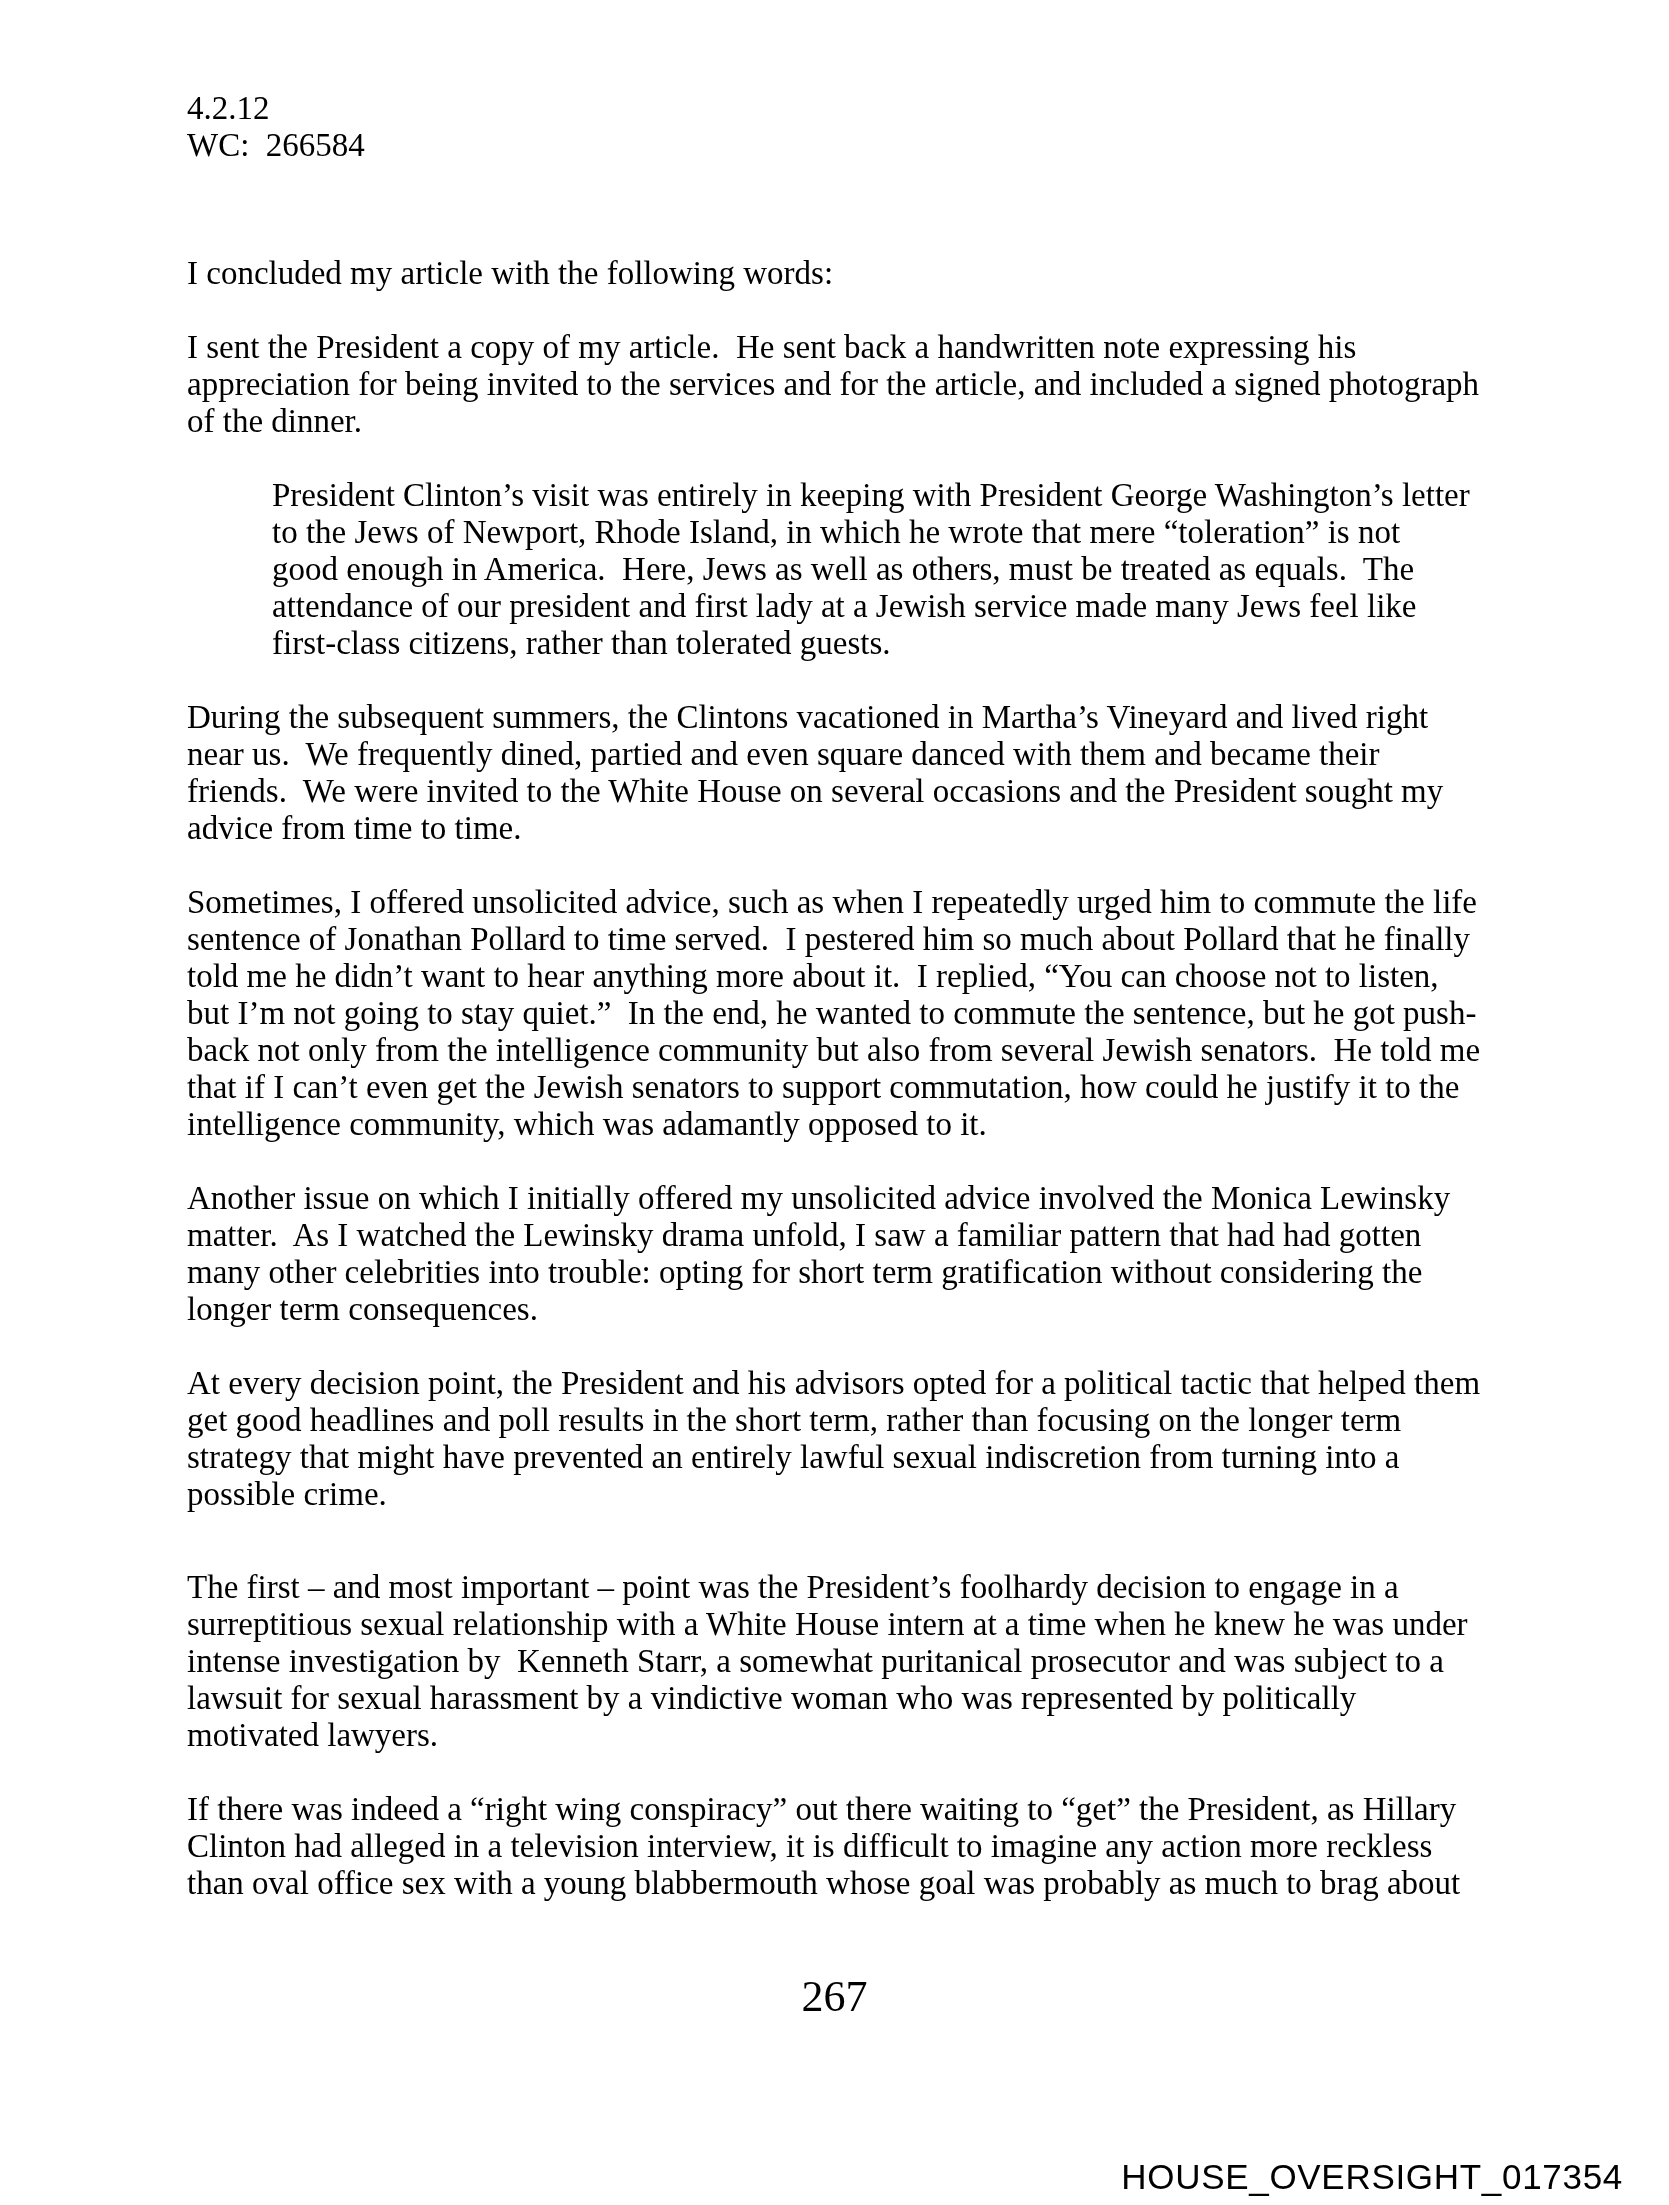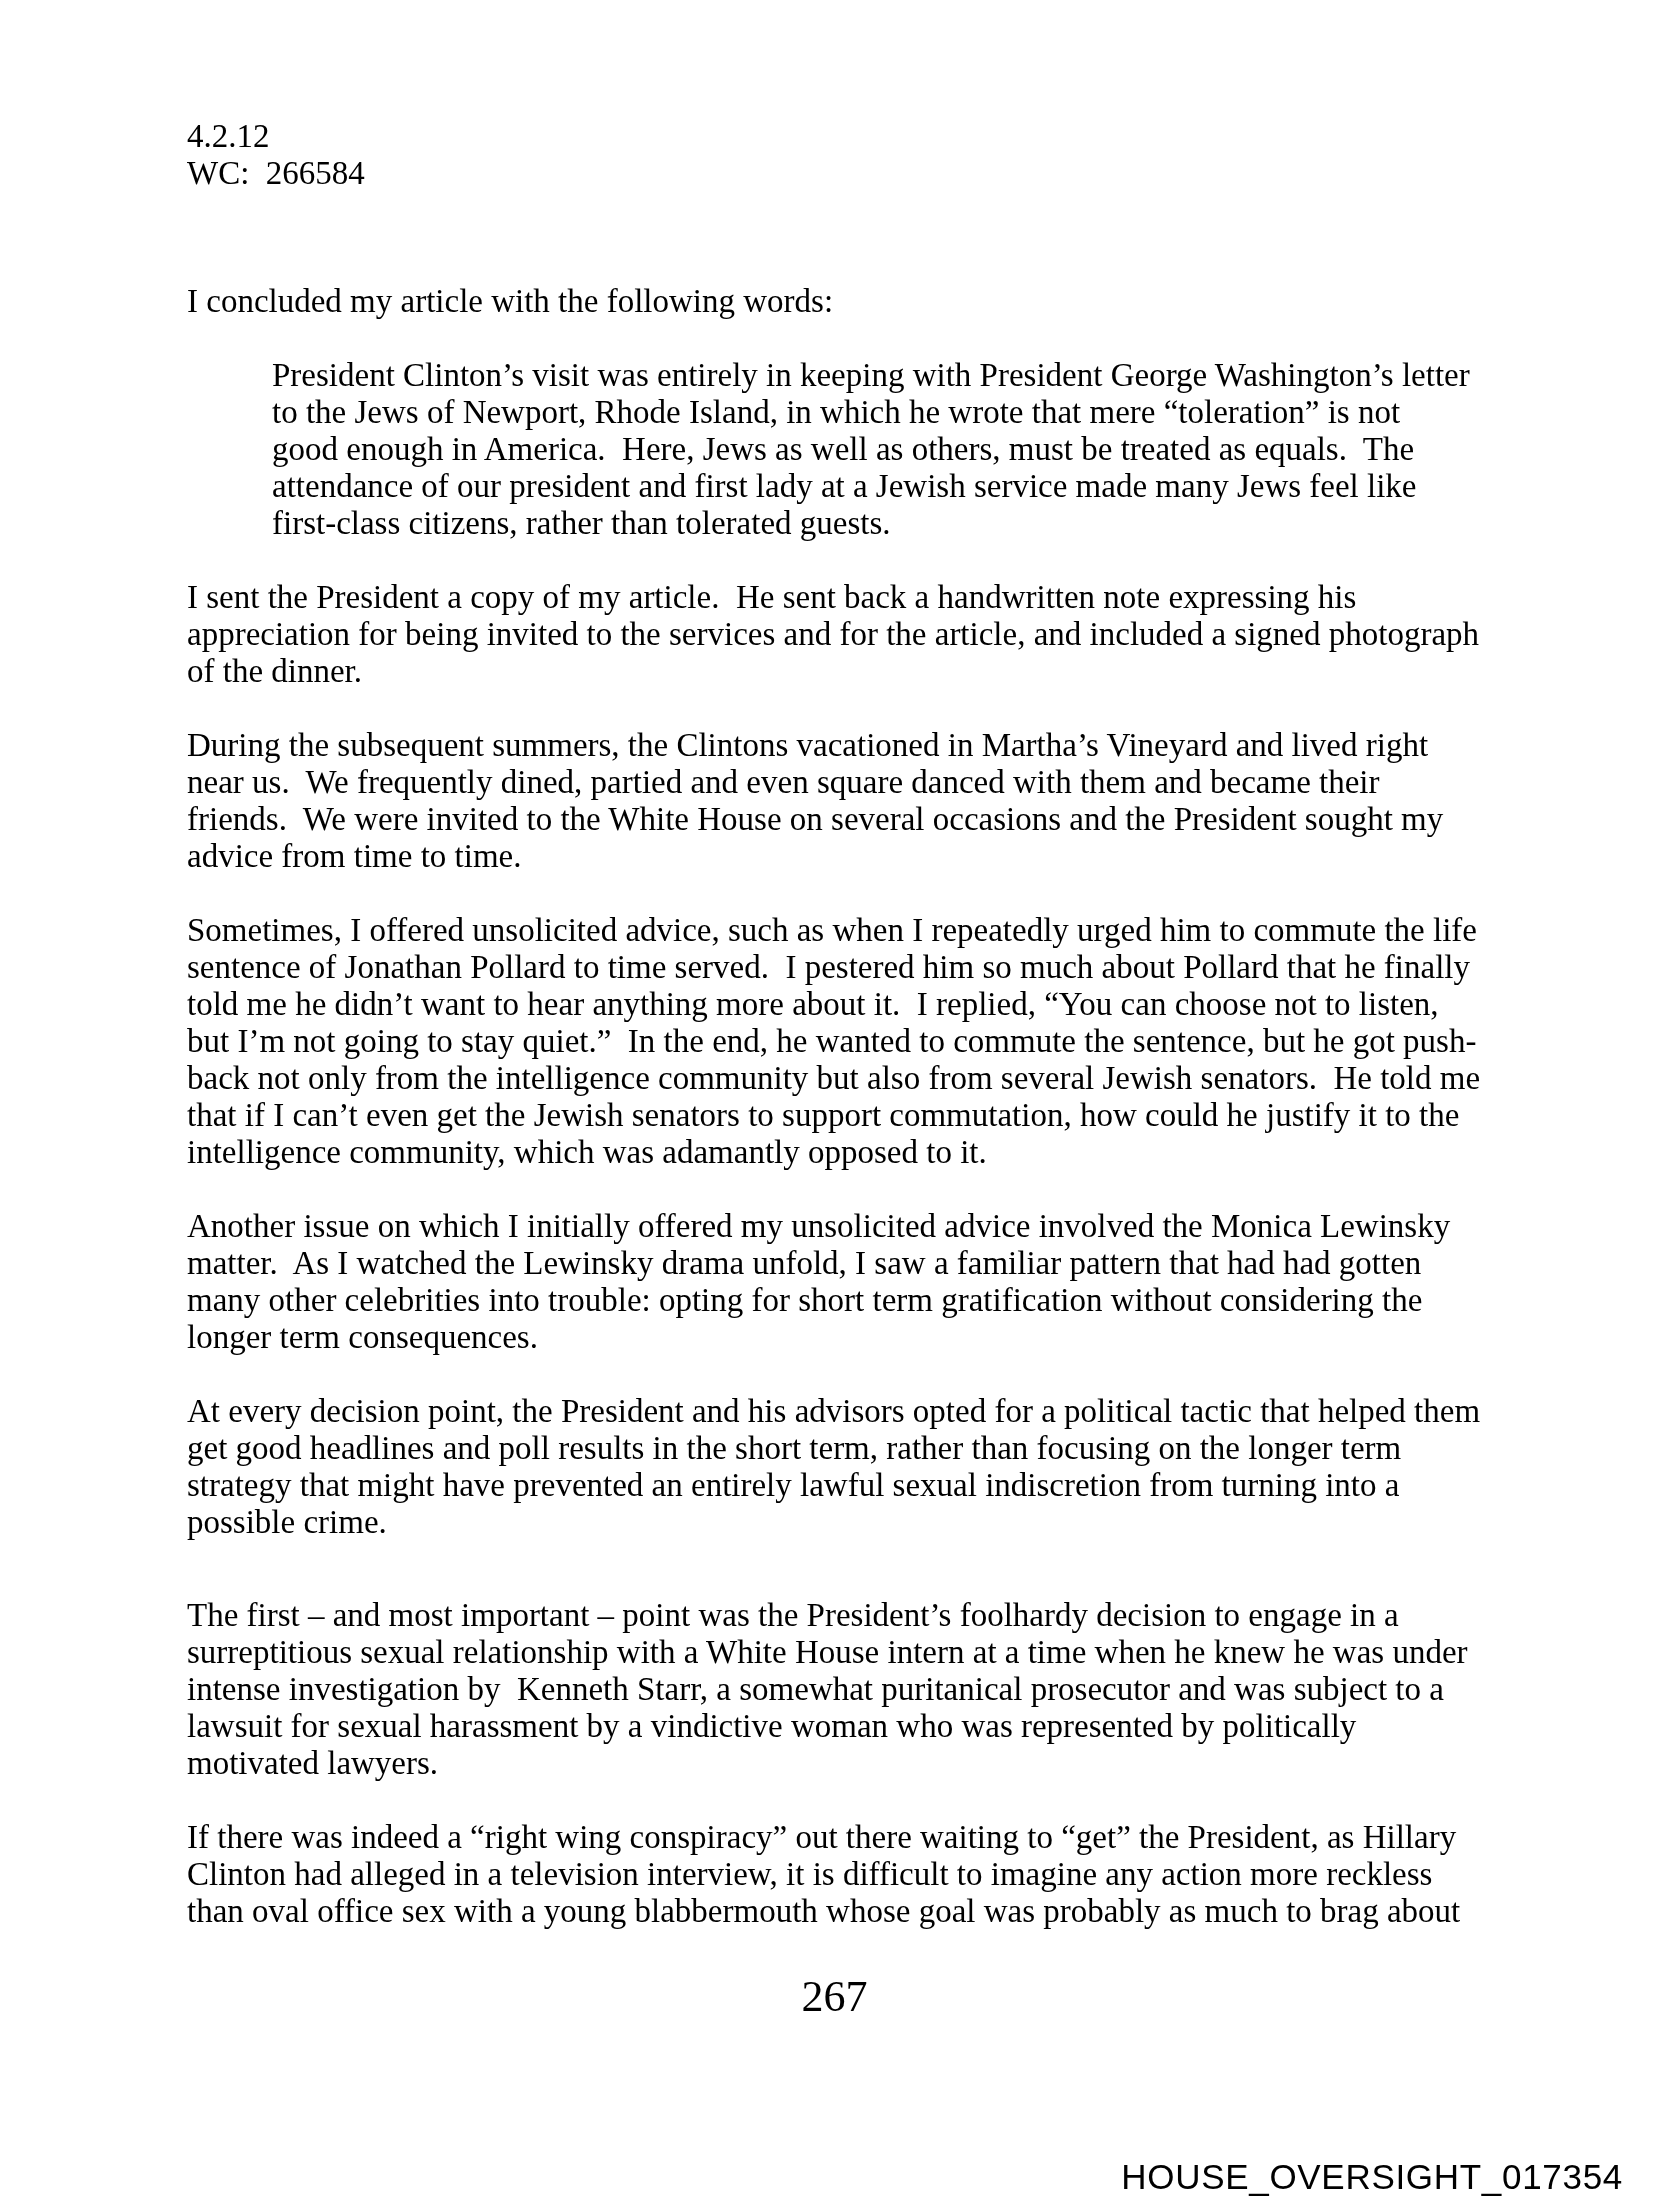--- a/index.html
+++ b/index.html
@@ -10,21 +10,21 @@
   .page {
     position: relative;
     width: 1669px;
     height: 2205px;
     background: #ffffff;
     font-family: "Liberation Serif", serif;
     color: #000000;
     overflow: hidden;
   }
   .content {
-    padding: 118px 52px 0 187px;
+    padding: 90px 52px 0 187px;
   }
   .doc-text {
     font-size: 33px;
     line-height: 37px;
     white-space: pre-wrap;
     margin: 0;
   }
   .header-block {
     margin-bottom: 0;
   }
@@ -66,29 +66,29 @@
 <div class="page">
   <div class="content">
 
     <div class="header-block">
       <p class="doc-text">4.2.12</p>
       <p class="doc-text">WC:  266584</p>
     </div>
 
     <p class="doc-text intro-line">I concluded my article with the following words:</p>
 
+    <p class="doc-text para">I sent the President a copy of my article.  He sent back a handwritten note expressing his
+appreciation for being invited to the services and for the article, and included a signed photograph
+of the dinner.</p>
+
     <p class="doc-text block-quote">President Clinton’s visit was entirely in keeping with President George Washington’s letter
 to the Jews of Newport, Rhode Island, in which he wrote that mere “toleration” is not
 good enough in America.  Here, Jews as well as others, must be treated as equals.  The
 attendance of our president and first lady at a Jewish service made many Jews feel like
 first-class citizens, rather than tolerated guests.</p>
-
-    <p class="doc-text para">I sent the President a copy of my article.  He sent back a handwritten note expressing his
-appreciation for being invited to the services and for the article, and included a signed photograph
-of the dinner.</p>
 
     <p class="doc-text para">During the subsequent summers, the Clintons vacationed in Martha’s Vineyard and lived right
 near us.  We frequently dined, partied and even square danced with them and became their
 friends.  We were invited to the White House on several occasions and the President sought my
 advice from time to time.</p>
 
     <p class="doc-text para">Sometimes, I offered unsolicited advice, such as when I repeatedly urged him to commute the life
 sentence of Jonathan Pollard to time served.  I pestered him so much about Pollard that he finally
 told me he didn’t want to hear anything more about it.  I replied, “You can choose not to listen,
 but I’m not going to stay quiet.”  In the end, he wanted to commute the sentence, but he got push-

